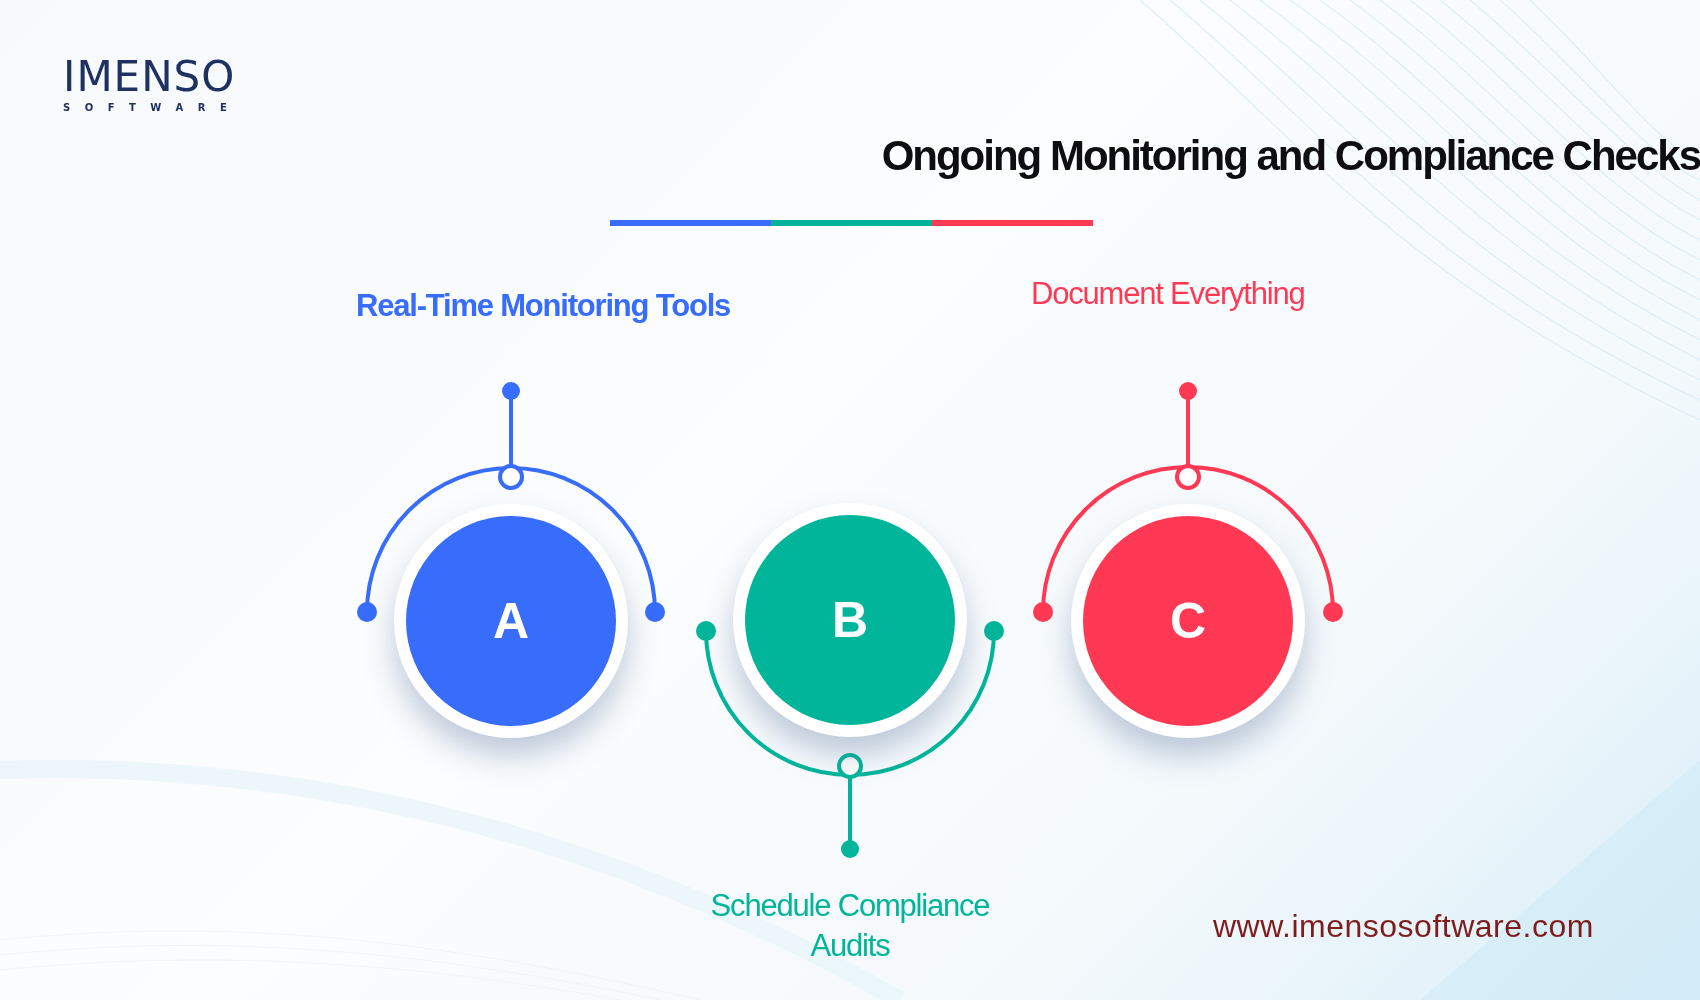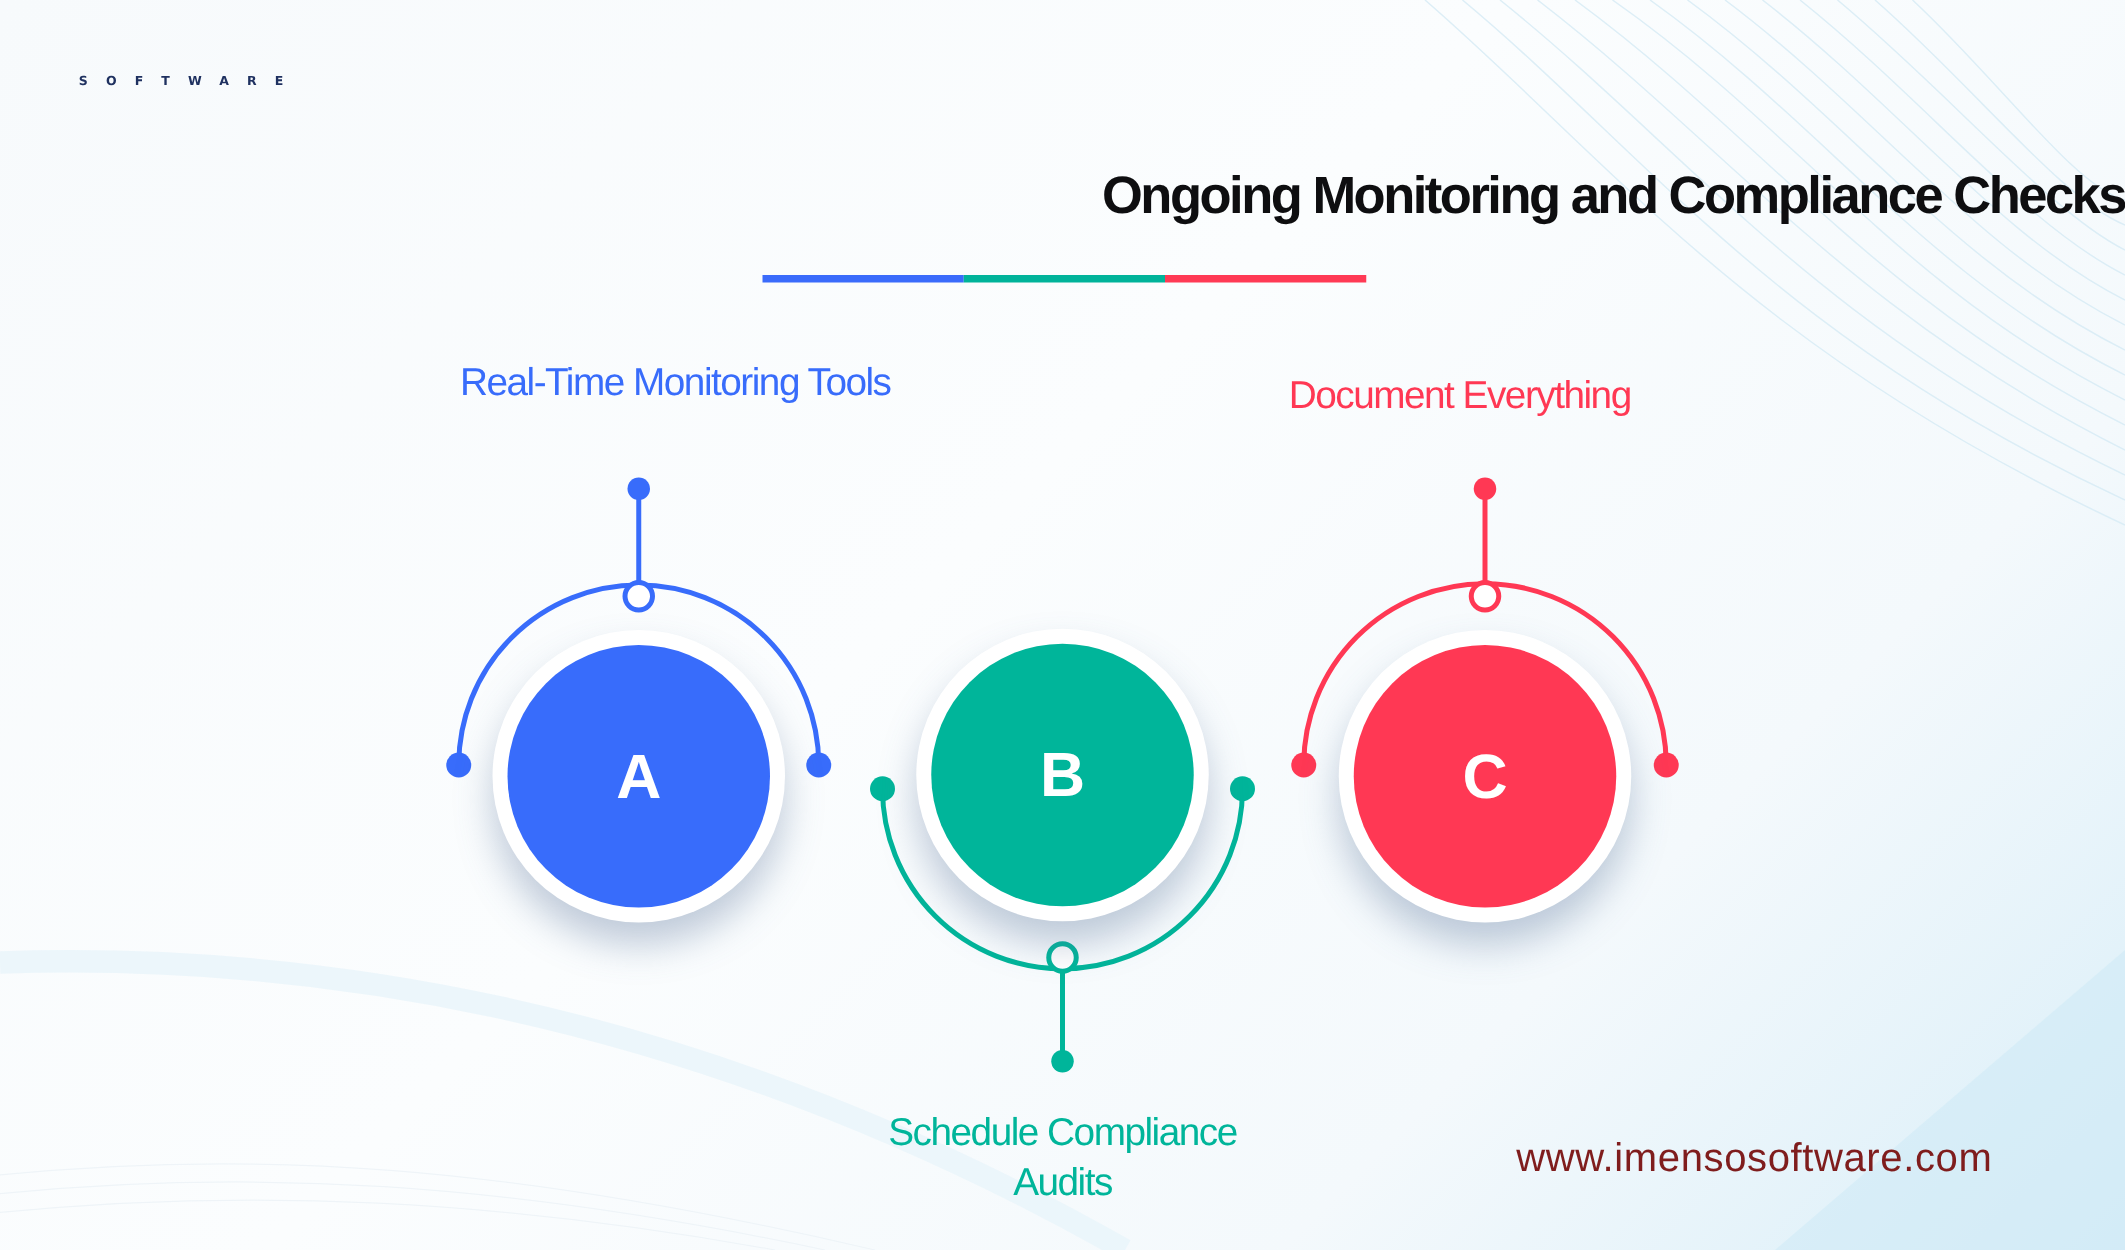--- a/index.html
+++ b/index.html
@@ -46,33 +46,34 @@
   <path d="M0 770 C 300 760, 600 830, 900 1000" fill="none" stroke="#eaf5fb" stroke-width="18" opacity="0.9"></path>
   <g fill="none" stroke="#eef4f8" stroke-width="1" opacity="0.9">
     <path d="M0 940 C 200 920, 400 930, 700 1000"></path>
     <path d="M0 955 C 200 935, 400 945, 660 1000"></path>
     <path d="M0 970 C 200 950, 400 960, 620 1000"></path>
   </g>
   <path d="M1420 1000 L 1700 760 L 1700 1000 Z" fill="#cde9f6" opacity="0.55"></path>
 </svg>
 
 <div class="logo">
+  <div class="logo-main">IMENSO</div>
   <div class="logo-sub">SOFTWARE</div>
 </div>
 
 <div class="title">Ongoing Monitoring and Compliance Checks</div>
 
 <div class="underline">
   <span style="background:#3a6bfb"></span>
   <span style="background:#00b39a"></span>
   <span style="background:#ff3a55"></span>
 </div>
 
-<div class="label" style="left:368px; top:288px; color:#386cfb;">Real-Time Monitoring Tools</div>
-<div class="label" style="left:1031px; top:298px; color:#ff3854;text-align:right;">Document Everything</div>
+<div class="label" style="left:356px; top:288px; color:#386cfb;font-weight:bold;">Real-Time Monitoring Tools</div>
+<div class="label" style="left:1031px; top:276px; color:#ff3854;text-align:right;">Document Everything</div>
 <div class="label" style="left:640px; top:886px; width:420px; text-align:center; color:#00b59a; line-height:40px;">
   <div>Schedule Compliance</div>
   <div>Audits</div>
 </div>
 
 <svg class="diagram-svg" viewBox="0 0 1700 1000">
 
   <g stroke="#386cfb" fill="none" stroke-width="4">
     <path d="M367 612 A 144 144 0 0 1 655 612"></path>
     <line x1="511" y1="391" x2="511" y2="467"></line>

